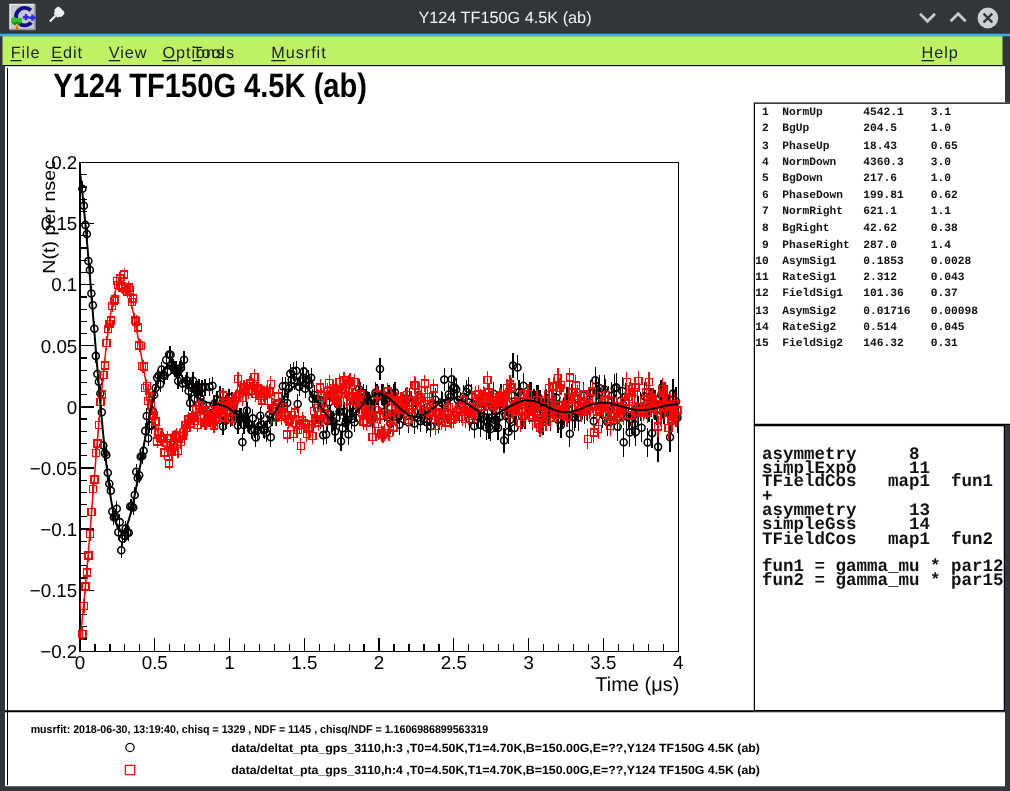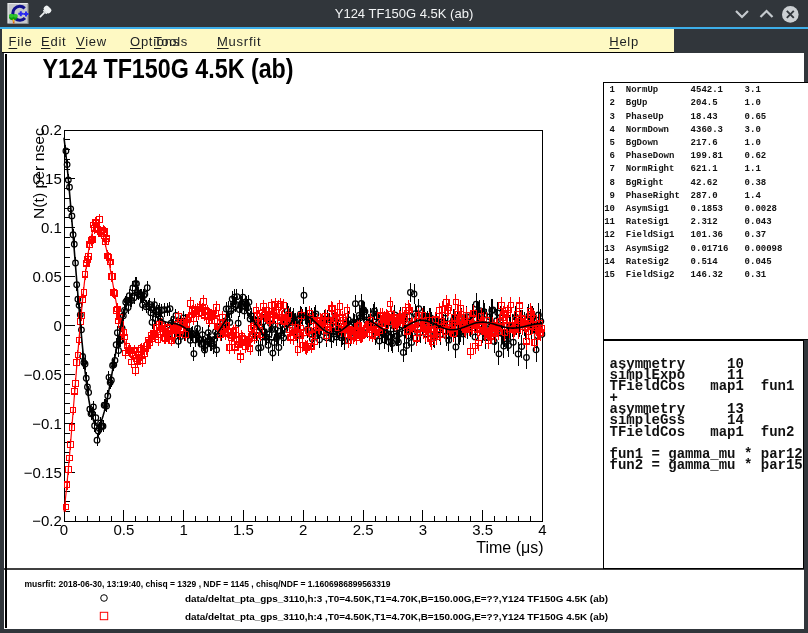--- a/index.html
+++ b/index.html
@@ -1,18 +1,18 @@
 <!DOCTYPE html>
 <html><head><meta charset="utf-8"><style>
 *{margin:0;padding:0;box-sizing:border-box}
 body{width:808px;height:633px;position:relative;overflow:hidden;background:#31363b;font-family:"Liberation Sans",sans-serif}
 .titlebar{position:absolute;left:0;top:0;width:808px;height:27px;background:#31363b}
 .title{position:absolute;left:0;top:0;width:808px;text-align:center;font-size:13px;line-height:27px;color:#f2f4f5}
 .blueline{position:absolute;left:0;top:27px;width:808px;height:1.5px;background:#3daee9}
-.menubar{position:absolute;left:2px;top:28.5px;width:672px;height:24.5px;background:#fef9c3;border-bottom:1.4px solid #000}
+.menubar{position:absolute;left:2px;top:28.5px;width:800px;height:24.5px;background:#bef264;border-bottom:1.4px solid #000}
 .menu{position:absolute;top:0;height:24px;font-size:13px;line-height:25px;color:#1c1f22;letter-spacing:0.75px}
 .menu u{text-decoration-thickness:1px;text-underline-offset:2px}
 .canvas{position:absolute;left:4px;top:53px;width:800px;height:576px;background:#fff}
 .pbox{position:absolute;border:1.2px solid #000;background:#fff}
 pre{font-family:"Liberation Mono",monospace;font-weight:bold;color:#111}
 .p1{font-size:9px;line-height:13.2px;padding:1.1px 0 0 0.2px}
 .p2{font-size:14px;line-height:11.3px;padding:17.8px 0 0 5.5px}
 </style></head><body>
 <div class="titlebar">
 <svg width="808" height="27" style="position:absolute;left:0;top:0">
@@ -35,21 +35,21 @@
 <path d="M760.5 17l6-6 6 6" stroke="#c5cace" stroke-width="2.2" fill="none"></path>
 <circle cx="790.3" cy="14.4" r="8.3" fill="#ccd0d3"></circle>
 <path d="M786.8 10.9l7 7M793.8 10.9l-7 7" stroke="#31363b" stroke-width="1.9"></path>
 </svg>
 <div class="title">Y124 TF150G 4.5K (ab)</div>
 </div>
 <div class="blueline"></div>
 <div class="menubar">
 <span class="menu" style="left:6.5px"><u>F</u>ile</span>
 <span class="menu" style="left:39px"><u>E</u>dit</span>
-<span class="menu" style="left:74px"><u>V</u>iew</span>
+<span class="menu" style="left:85px"><u>V</u>iew</span>
 <span class="menu" style="left:128px"><u>O</u>ptions</span>
 <span class="menu" style="left:152px"><u>T</u>ools</span>
 <span class="menu" style="left:215px"><u>M</u>usrfit</span>
 <span class="menu" style="right:35px"><u>H</u>elp</span>
 </div>
 <div class="canvas"></div>
 <svg width="800" height="576" viewBox="0 0 800 576" style="position:absolute;left:4px;top:53px" font-family="Liberation Sans, sans-serif">
 <defs>
       <clipPath id="fr">
         <rect x="57.0" y="74.0" width="484.5" height="397.0"></rect>
@@ -509,21 +509,21 @@
  8  BgRight     42.62     0.38
  9  PhaseRight  287.0     1.4
 10  AsymSig1    0.1853    0.0028
 11  RateSig1    2.312     0.043
 12  FieldSig1   101.36    0.37
 13  AsymSig2    0.01716   0.00098
 14  RateSig2    0.514     0.045
 15  FieldSig2   146.32    0.31</pre>
   </div>
 <div class="pbox" style="left:603px;top:340px;width:201px;height:229px">
-    <pre class="p2">asymmetry     10
+    <pre class="p2">asymmetry     8
 simplExpo     11
 TFieldCos   map1  fun1
 +
 asymmetry     13
 simpleGss     14
 TFieldCos   map1  fun2
 
 fun1 = gamma_mu * par12
 fun2 = gamma_mu * par15</pre>
   </div>

